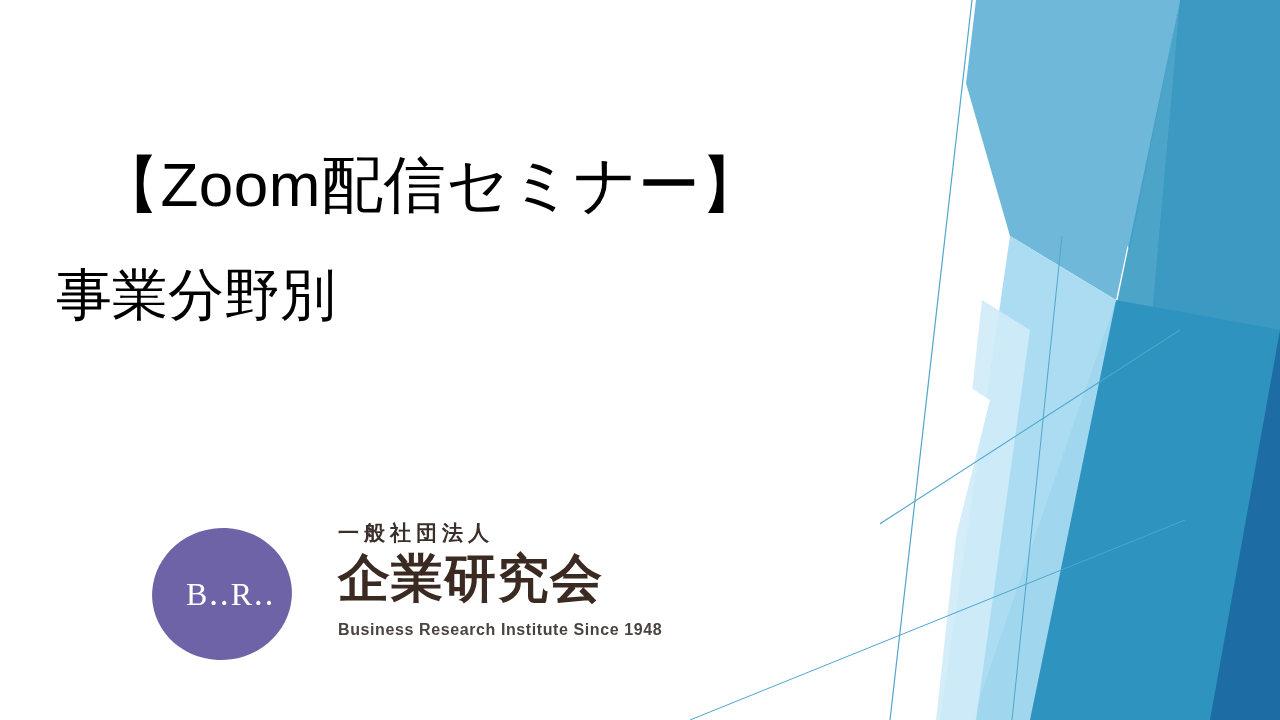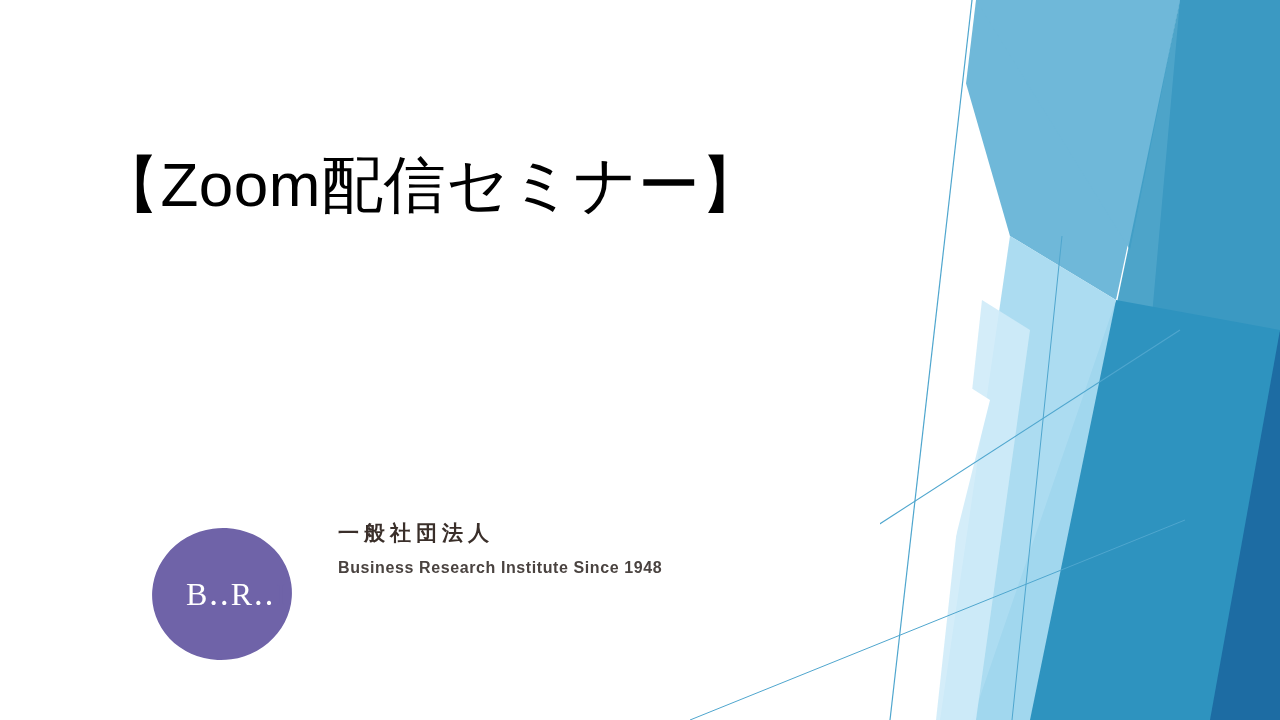--- a/index.html
+++ b/index.html
@@ -169,29 +169,31 @@
     </svg>
   </div>
 
   <svg class="title-block" style="position:absolute;left:0;top:0;width:1280px;height:720px;pointer-events:none;">
     <line x1="1185" y1="520" x2="690" y2="720" stroke="#4FA6CE" stroke-width="1"></line>
   </svg>
 
   <div class="main-title">【Zoom配信セミナー】</div>
 
   <div class="subtitle">
+    <span class="subtitle-line">事業分野別</span>
   </div>
 
   <div class="logo">
     <div class="logo-mark">
       <div class="logo-oval"></div>
       <div class="logo-mark-text">
         <span>B‥R‥</span>
           <span class="bar">I</span>
       </div>
     </div>
     <div class="logo-text">
       <div class="logo-kind">一般社団法人</div>
+      <div class="logo-name">企業研究会</div>
       <div class="logo-tagline">Business Research Institute Since 1948</div>
     </div>
   </div>
 
 </div>
 
 </body></html>

